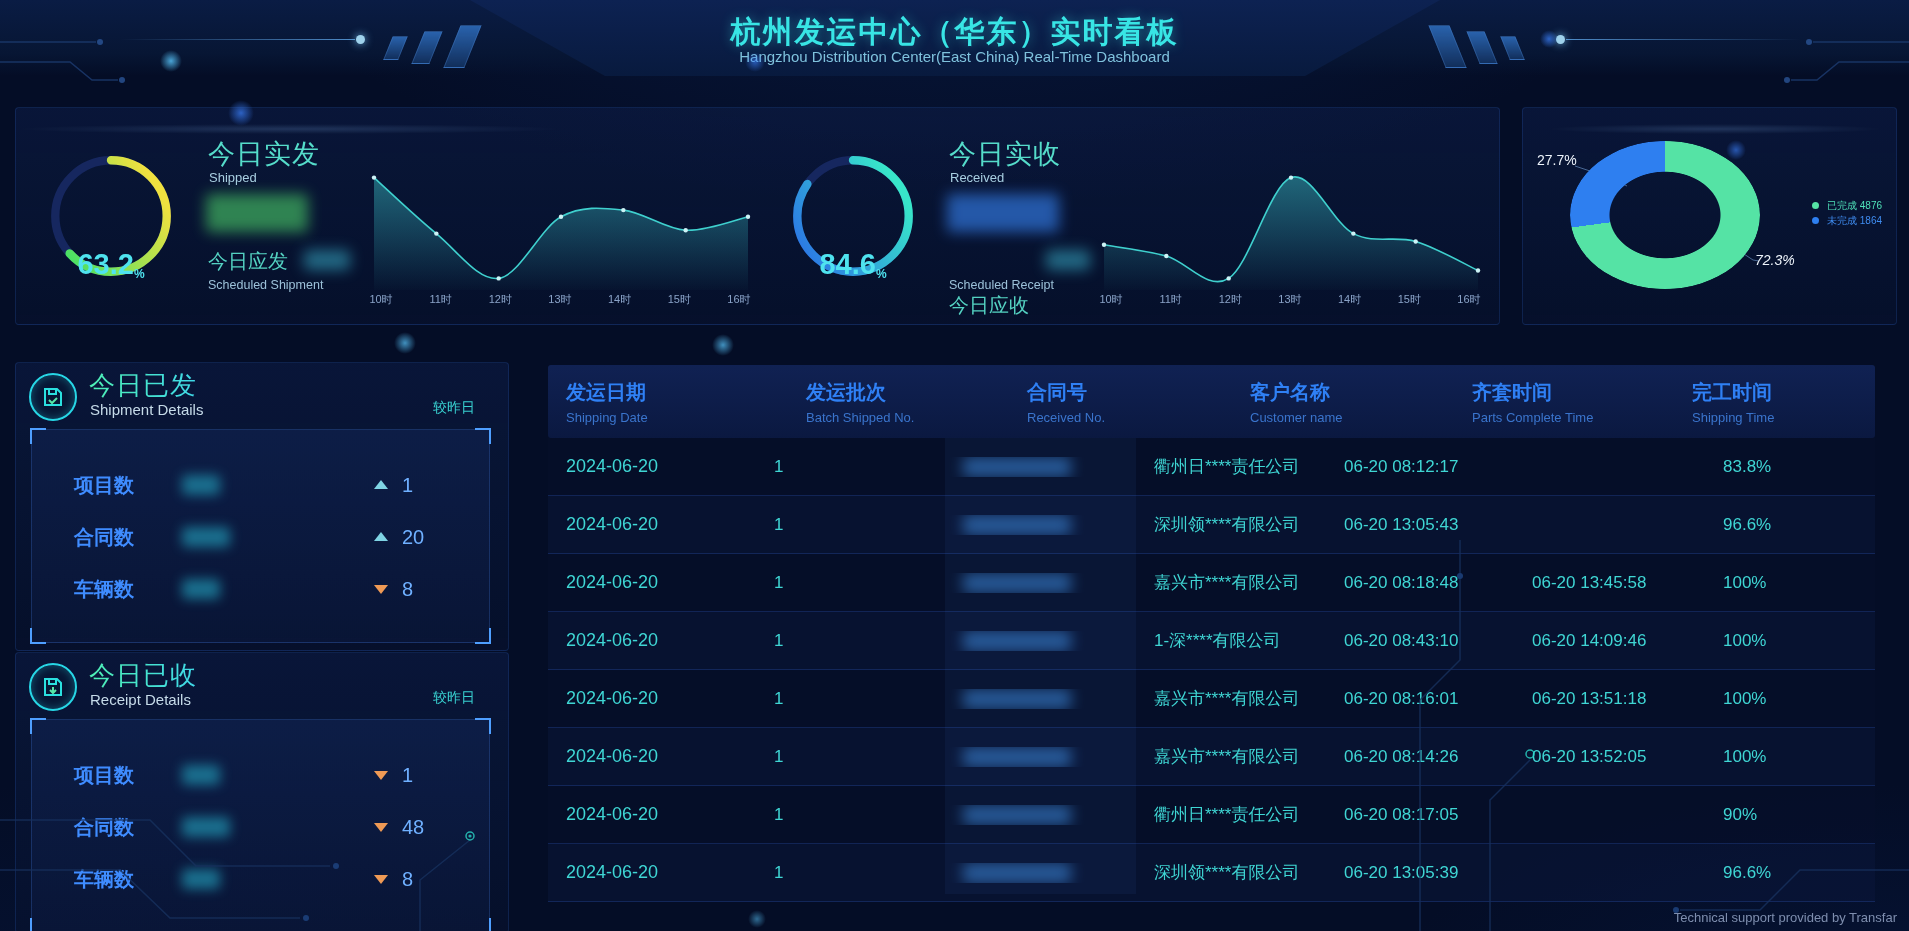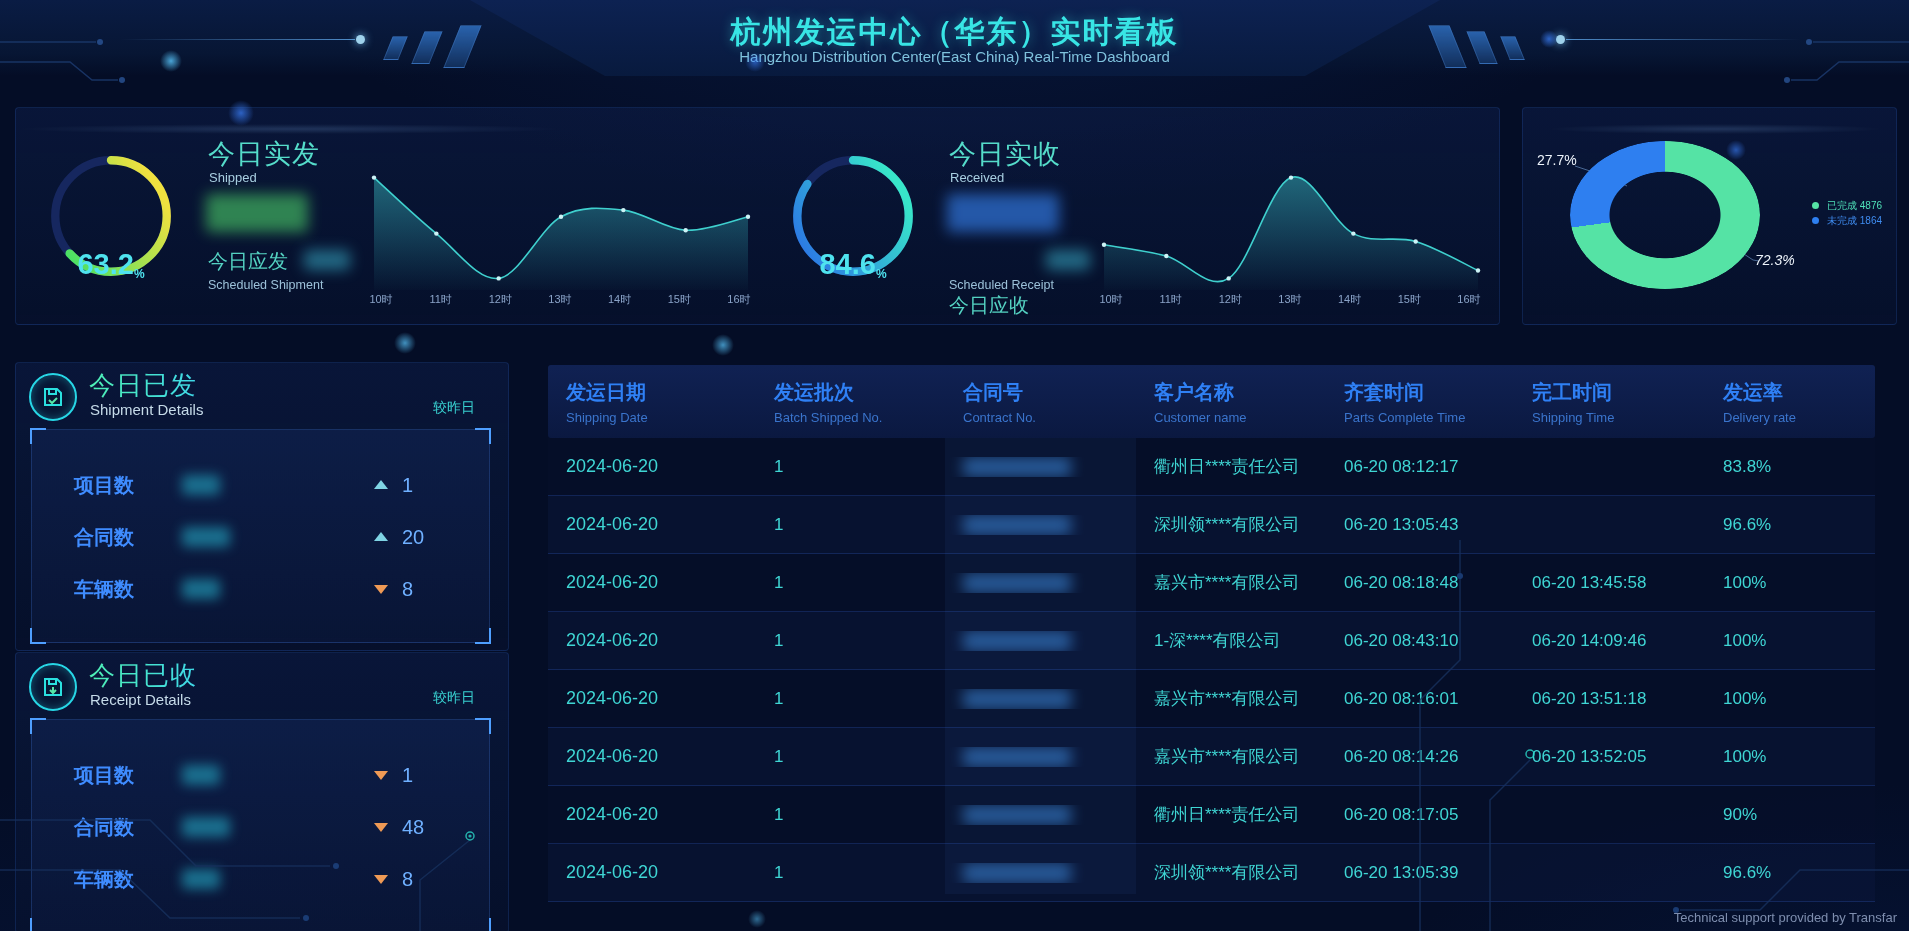--- a/index.html
+++ b/index.html
@@ -78,21 +78,21 @@
   .d-label{position:absolute;left:42px;font-size:20px;font-weight:bold;color:#3f8cff;}
   .d-blob{position:absolute;left:150px;height:20px;background:#1d7e9c;border-radius:4px;filter:blur(6px);opacity:.85;}
   .tri{position:absolute;left:342px;width:0;height:0;border-left:7px solid transparent;border-right:7px solid transparent;}
   .tri.up{border-bottom:9px solid #7fd4e4;}
   .tri.down{border-top:9px solid #ef9a55;}
   .d-delta{position:absolute;left:370px;font-size:20px;color:#6fb0ff;}
   
   .table{position:absolute;left:548px;top:365px;width:1327px;height:528px;}
   .t-head{display:grid;grid-template-columns:208px 189px 191px 190px 188px 191px 170px;
     height:73px;background:linear-gradient(180deg,rgba(26,50,120,.55),rgba(16,34,86,.55));
-    border-radius:3px;}
+    border-radius:3px;gap:32px;}
   .t-head .hc{padding:14px 0 0 18px;}
   .t-head .zh{font-size:20px;font-weight:bold;color:#2f80f5;display:block;}
   .t-head .en{font-size:13px;color:#3a74cc;display:block;margin-top:4px;}
   .t-body{position:relative;}
   .t-row{display:grid;grid-template-columns:208px 189px 191px 190px 188px 191px 170px;
     height:57px;align-items:center;border-bottom:1px solid rgba(34,64,140,.45);
     font-size:17px;color:#3fd6d4;}
   .t-row:nth-child(odd){background:rgba(13,26,66,.38);}
   .t-row:nth-child(even){background:rgba(9,18,48,.30);}
   .t-row .tc{padding-left:18px;white-space:nowrap;overflow:hidden;}
@@ -332,21 +332,21 @@
       <div class="hc">
         <span class="zh">发运日期</span>
         <span class="en">Shipping Date</span>
       </div>
       <div class="hc">
         <span class="zh">发运批次</span>
         <span class="en">Batch Shipped No.</span>
       </div>
       <div class="hc">
         <span class="zh">合同号</span>
-        <span class="en">Contract No.</span>
+        <span class="en">Received No.</span>
       </div>
       <div class="hc">
         <span class="zh">客户名称</span>
         <span class="en">Customer name</span>
       </div>
       <div class="hc">
         <span class="zh">齐套时间</span>
         <span class="en">Parts Complete Time</span>
       </div>
       <div class="hc">

